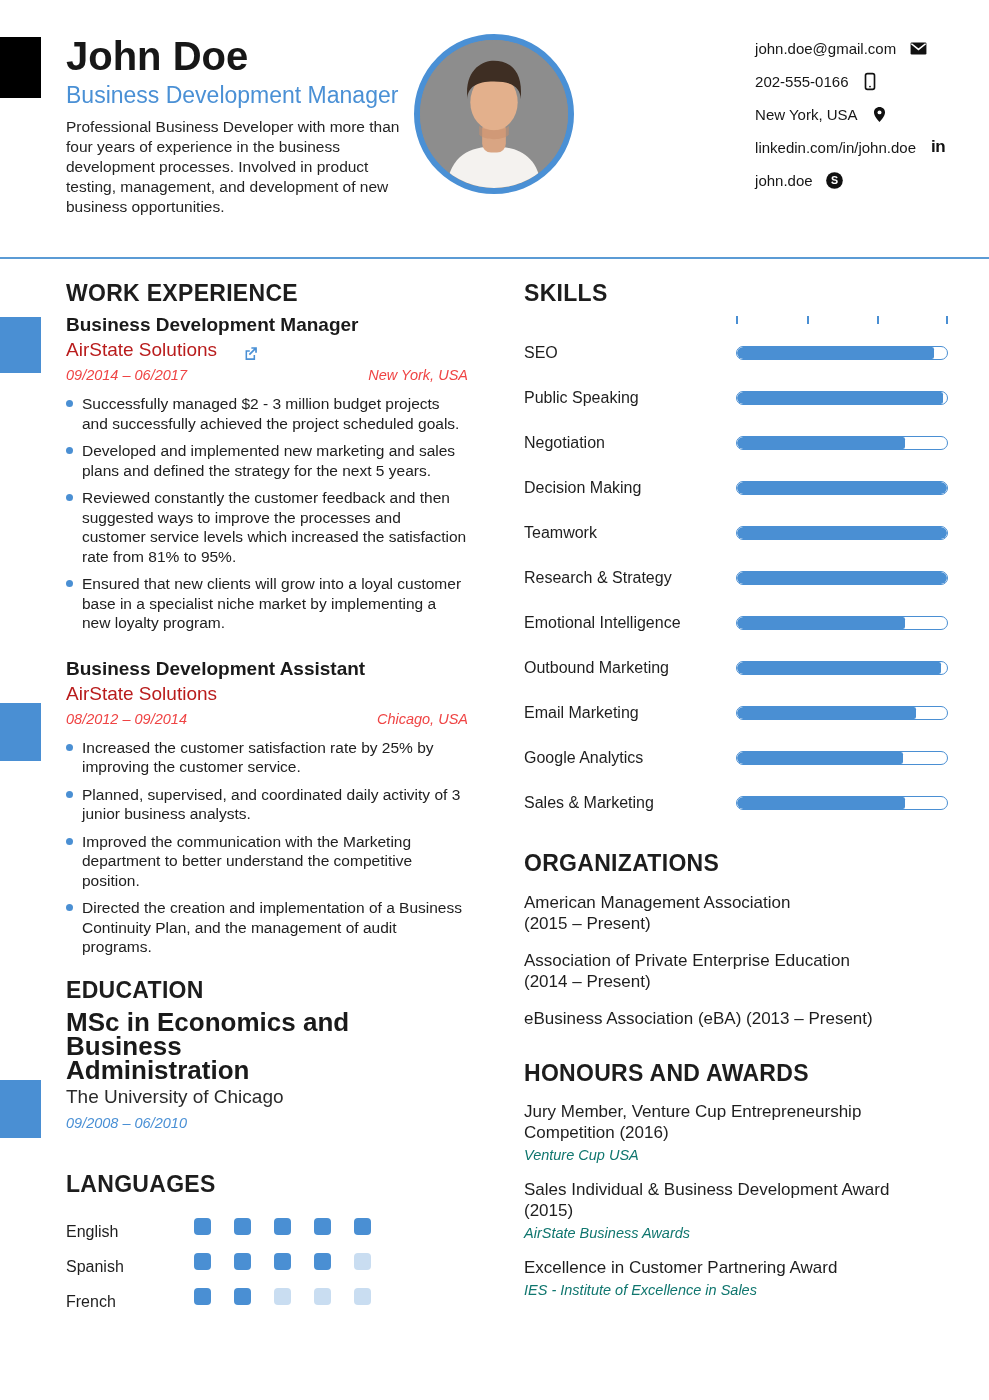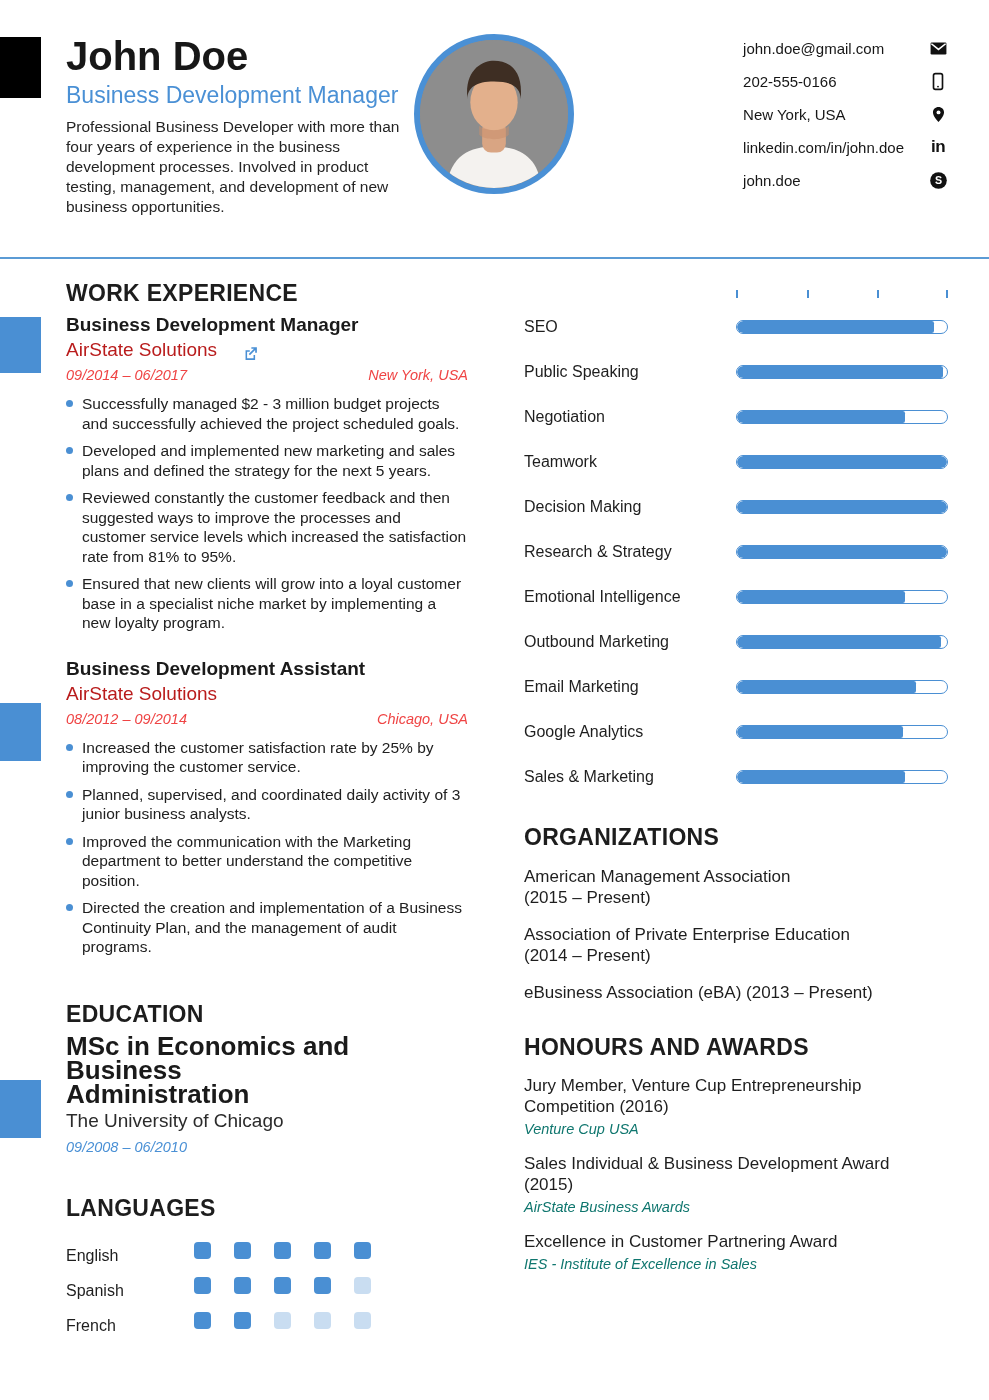--- a/index.html
+++ b/index.html
@@ -39,21 +39,21 @@
     width: 160px; height: 160px; border-radius: 50%;
     border: 6px solid #4a90d5; overflow: hidden; background: #8d8d8d;
   }
   .photo-wrap svg { display:block; width: 148px; height: 148px; }
 
   .contact {
     position: absolute; top: 36px; right: 41px;
     display: flex; flex-direction: column; gap: 9px;
   }
   .contact-row {
-    display: flex; align-items: center; justify-content: space-between; gap: 24px;
+    display: flex; align-items: center; justify-content: flex-start; gap: 12px;
     height: 24px; font-size: 15px; color: #161616;
   }
   .contact-icon { width: 20px; height: 20px; display:flex; align-items:center; justify-content:center; }
   .contact-icon svg { display:block; }
   .li-text { font-weight: 700; font-size: 17px; color:#111; letter-spacing:-0.5px; }
 
   .separator {
     position: absolute; left: 0; top: 257px; width: 989px; height: 2px; background: #5b9bd5;
   }
 
@@ -80,21 +80,21 @@
   ul.bullets li {
     position: relative; padding-left: 16px; margin-bottom: 8px;
     font-size: 15.5px; line-height: 19.5px; color: #212121;
   }
   ul.bullets li::before {
     content: ""; position: absolute; left: 0; top: 6px;
     width: 7px; height: 7px; border-radius: 50%; background: #4a8fd3;
   }
 
   
-  .edu-section { margin-top: 44px; }
+  .edu-section { margin-top: 20px; }
   .edu-degree { font-size: 26px; line-height: 24px; font-weight: 700; color: #1a1a1a; margin-top: 7px; }
   .edu-school { font-size: 19px; line-height: 25px; color: #2b2b2b; margin-top: 2px; }
   .edu-dates  { font-size: 14.5px; font-style: italic; color: #4a90d5; margin-top: 6px; }
 
   
   .lang-section { margin-top: 40px; }
   .lang-row { display: flex; align-items: center; height: 35px; margin-top: 0; }
   .lang-rows { margin-top: 12px; }
   .lang-name { width: 128px; font-size: 16px; color: #1e1e1e; margin-top: 12px; }
   .lang-squares { display: flex; gap: 23px; }
@@ -281,20 +281,21 @@
               <span class="lang-sq"></span>
               <span class="lang-sq"></span>
               <span class="lang-sq"></span>
             </span>
           </div>
         </div>
     </div>
   </div>
 
   <div class="col-right">
+    <h2 class="section">SKILLS</h2>
     <div class="skill-ticks">
       <i style="left:0"></i>
         <i style="left:33.333%"></i>
         <i style="left:66.667%"></i>
         <i style="left:210px"></i>
     </div>
     <div id="skills-list">
         <div class="skill-row">
           <span class="skill-name">SEO</span>
           <div class="skill-bar">
@@ -307,27 +308,27 @@
             <div class="skill-fill" style="width: 98%; border-radius: 8px 3px 3px 8px;"></div>
           </div>
         </div>
         <div class="skill-row">
           <span class="skill-name">Negotiation</span>
           <div class="skill-bar">
             <div class="skill-fill" style="width: 80%; border-radius: 8px 3px 3px 8px;"></div>
           </div>
         </div>
         <div class="skill-row">
+          <span class="skill-name">Decision Making</span>
+          <div class="skill-bar">
+            <div class="skill-fill" style="width: 100%; border-radius: 8px;"></div>
+          </div>
+        </div>
+        <div class="skill-row">
           <span class="skill-name">Teamwork</span>
-          <div class="skill-bar">
-            <div class="skill-fill" style="width: 100%; border-radius: 8px;"></div>
-          </div>
-        </div>
-        <div class="skill-row">
-          <span class="skill-name">Decision Making</span>
           <div class="skill-bar">
             <div class="skill-fill" style="width: 100%; border-radius: 8px;"></div>
           </div>
         </div>
         <div class="skill-row">
           <span class="skill-name">Research &amp; Strategy</span>
           <div class="skill-bar">
             <div class="skill-fill" style="width: 100%; border-radius: 8px;"></div>
           </div>
         </div>

